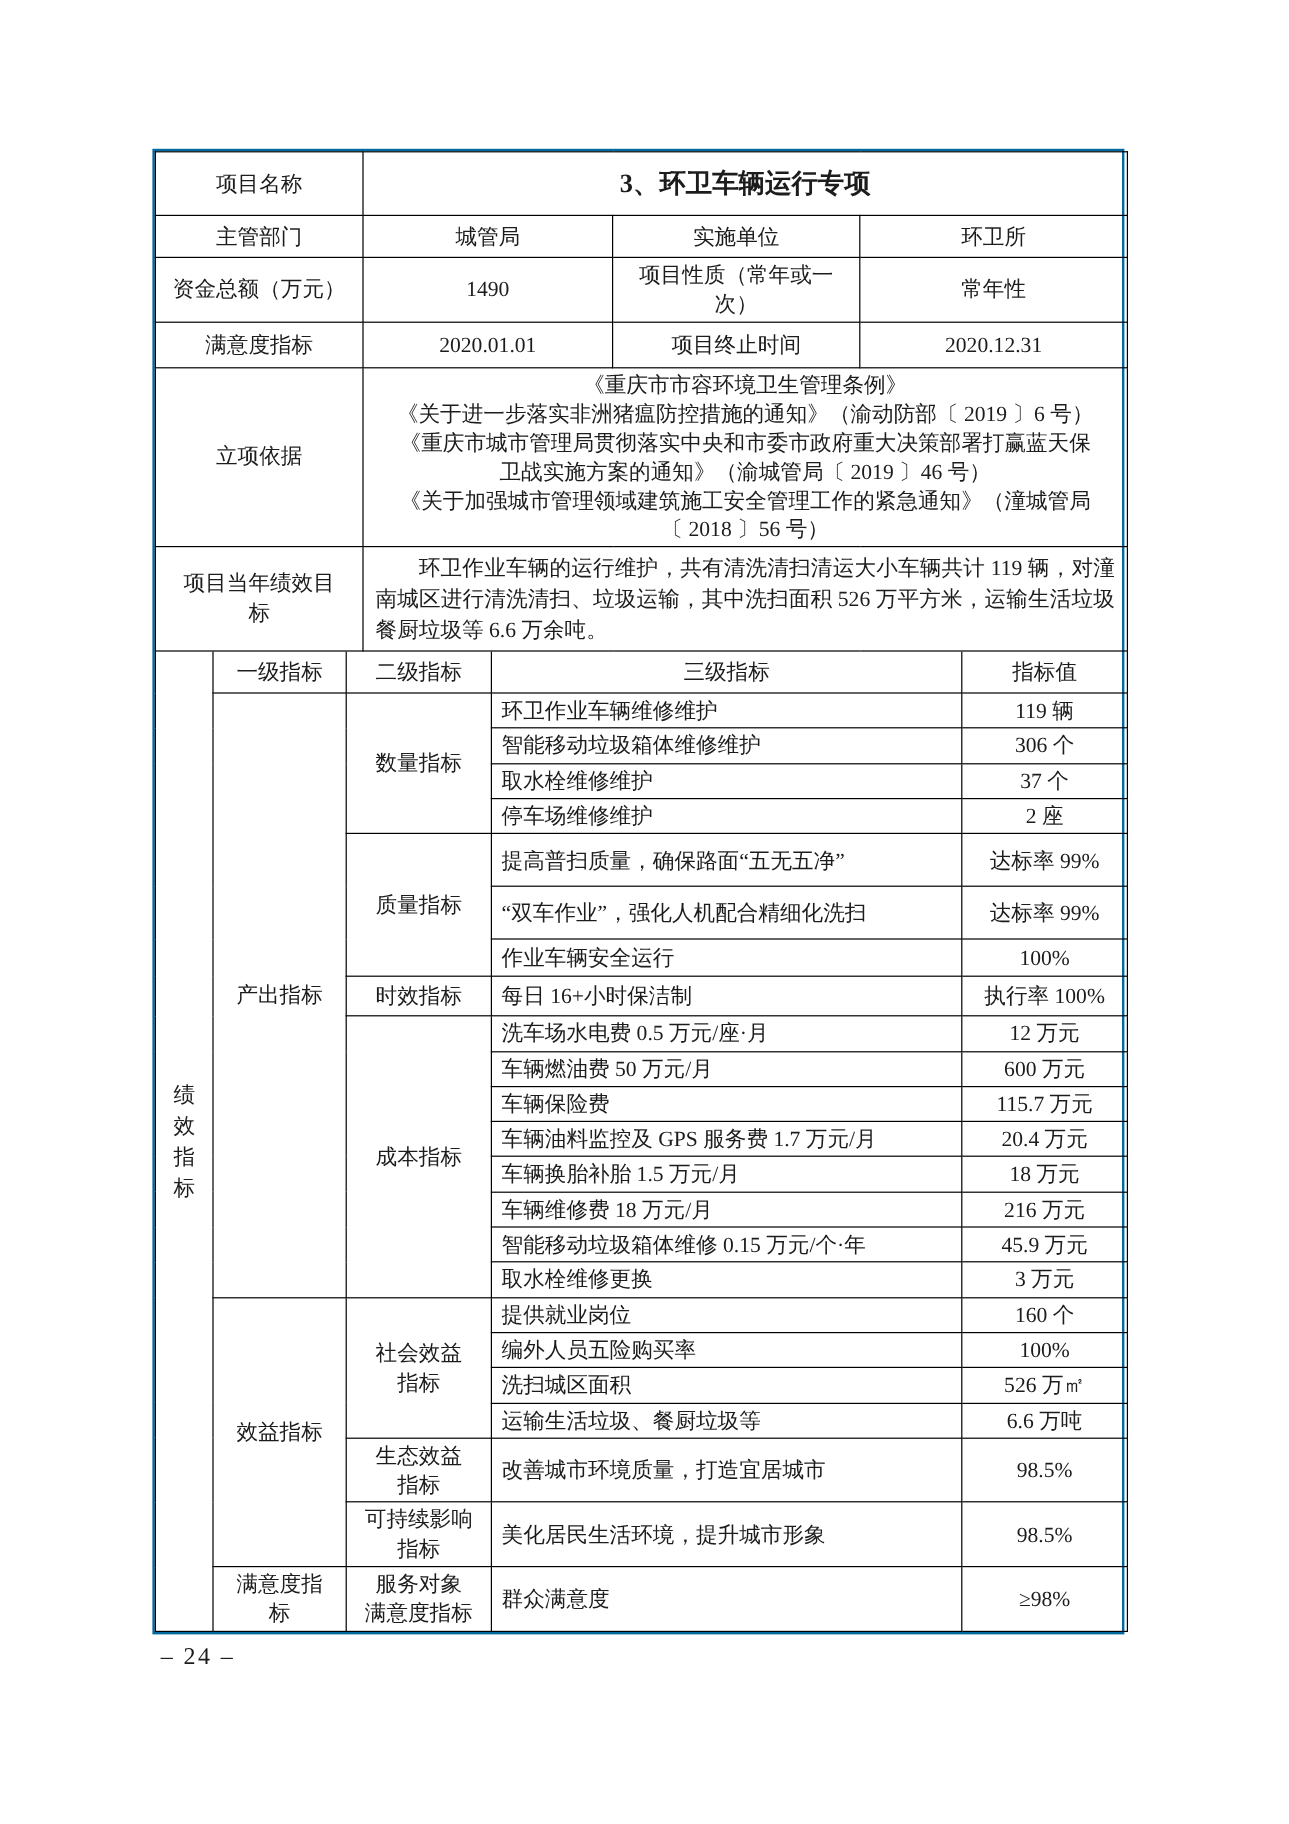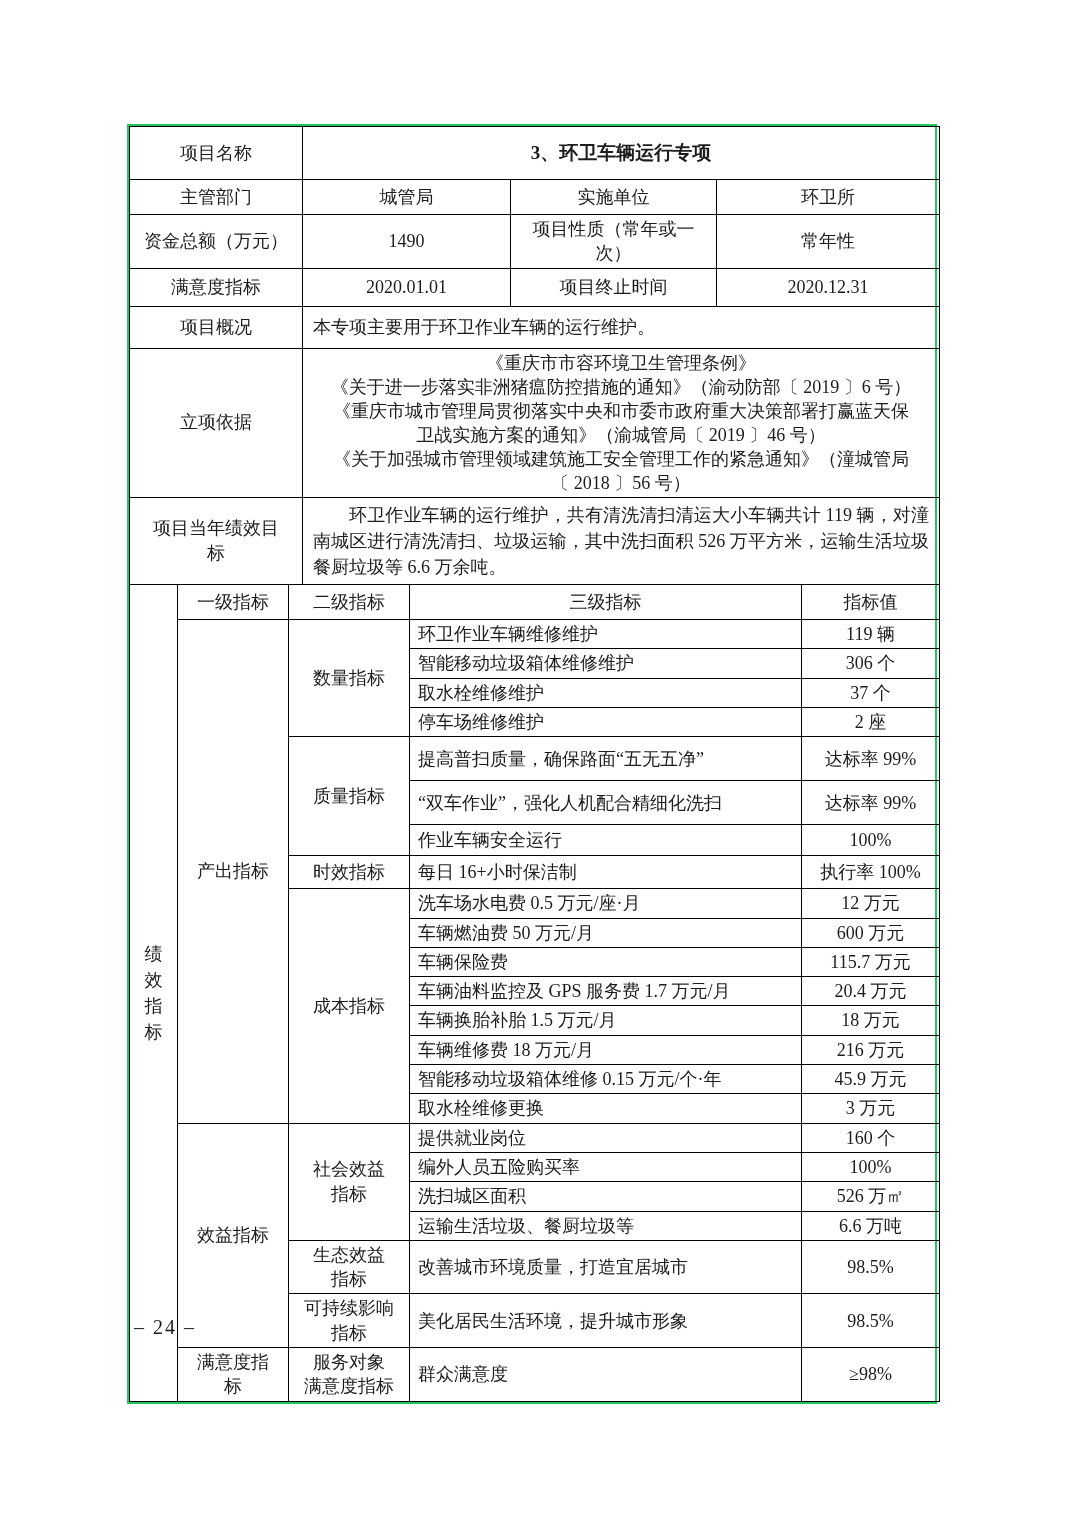--- a/index.html
+++ b/index.html
@@ -7,21 +7,21 @@
     width: 1074px; height: 1520px;
     background: #ffffff;
     font-family: "Liberation Serif", "DejaVu Serif", serif;
     color: #1c1c1c;
     position: relative;
   }
   .doc-table {
     position: absolute;
     left: 127px; top: 124px;
     width: 810px;
-    border: 2px solid #22c55e;
+    border: 2px solid #0369a1;
     background: #fff;
   }
   table { border-collapse: collapse; width: 100%; table-layout: fixed; }
   td {
     border: 1px solid #000;
     font-size: 18px;
     text-align: center;
     vertical-align: middle;
     padding: 2px 8px;
     line-height: 1.35;
@@ -30,21 +30,21 @@
 
   
   .r-name   { height: 53px; }
   .r-dept   { height: 35px; margin-top: 29px; }
   .r-fund   { height: 50px; margin-left: 27px; }
   .r-dates  { height: 38px; }
   .r-over   { height: 42px; }
   .r-basis  { height: 142px; }
   .r-goal   { height: 78px; }
 
-  .title-cell { font-weight: bold; font-size: 19px; }
+  .title-cell { font-weight: bold; font-size: 22px; }
   .prewrap { white-space: pre-line; }
   .txt-left { text-align: left; padding: 4px 10px; }
   .basis-cell { text-align: center; white-space: pre-line; line-height: 24px; }
   .goal-cell {
     text-align: justify;
     text-indent: 2em;
     line-height: 26px;
     padding: 4px 10px 4px 10px;
   }
 
@@ -64,21 +64,21 @@
     padding: 0 14px;
     line-height: 26px;
     text-align: center;
   }
   .l3 { text-align: left; padding-left: 8px; }
   .val { text-align: center; padding-left: 2px; padding-right: 2px; }
   .grp { text-align: center; }
 
   .page-footer {
     position: absolute;
-    left: 134px; top: 1316px;
+    left: 134px; top: 1370px;
     font-size: 20px;
     letter-spacing: 2px;
     color: #1c1c1c;
   }
 </style>
 </head>
 <body>
 
 <div class="doc-table">
 
@@ -105,24 +105,20 @@
         <td>1490</td>
         <td class="prewrap">项目性质（常年或一
 次）</td>
         <td>常年性</td>
       </tr>
       <tr class="r-dates">
         <td>满意度指标</td>
         <td>2020.01.01</td>
         <td>项目终止时间</td>
         <td>2020.12.31</td>
-      </tr>
-      <tr class="r-over">
-        <td>项目概况</td>
-        <td colspan="3" class="txt-left">本专项主要用于环卫作业车辆的运行维护。</td>
       </tr>
       <tr class="r-basis">
         <td>立项依据</td>
         <td colspan="3" class="basis-cell">《重庆市市容环境卫生管理条例》
 《关于进一步落实非洲猪瘟防控措施的通知》（渝动防部〔 2019 〕6 号）
 《重庆市城市管理局贯彻落实中央和市委市政府重大决策部署打赢蓝天保
 卫战实施方案的通知》（渝城管局〔 2019 〕46 号）
 《关于加强城市管理领域建筑施工安全管理工作的紧急通知》（潼城管局
 〔 2018 〕56 号）</td>
       </tr>

